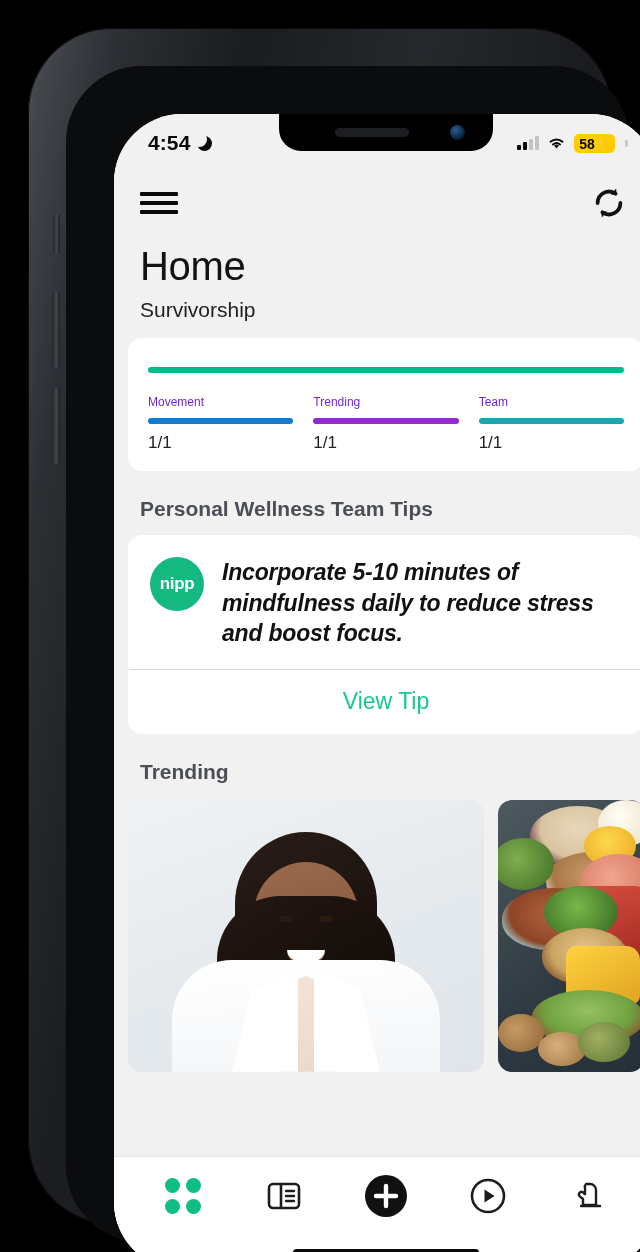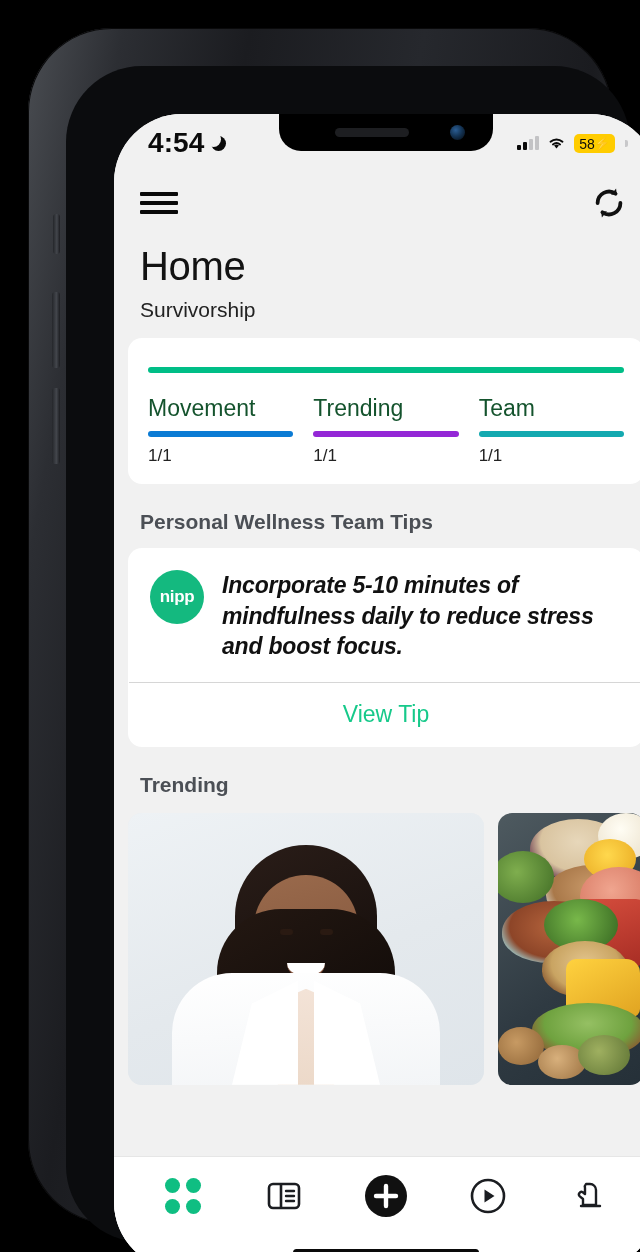--- a/index.html
+++ b/index.html
@@ -27,35 +27,35 @@
   #notch { position:absolute; left:50%; transform:translateX(-50%); top:0;
     width:214px; height:37px; background:#000; border-radius:0 0 22px 22px; z-index:30; }
   #speaker { position:absolute; left:56px; top:14px; width:74px; height:9px;
     border-radius:5px; background:#1d1e21; }
   #camera { position:absolute; right:28px; top:11px; width:15px; height:15px;
     border-radius:50%; background:radial-gradient(circle at 38% 34%, #2b5d93 0%, #143455 45%, #05080d 100%); }
 
   
   #statusbar { position:absolute; top:0; left:0; right:0; height:46px; z-index:20;
     display:flex; align-items:center; justify-content:space-between; padding:12px 30px 0 34px; }
-  #clock { font-size:28px; font-weight:600; color:#0a0a0a; letter-spacing:.1px;
+  #clock { font-size:21px; font-weight:600; color:#0a0a0a; letter-spacing:.1px;
     display:flex; align-items:center; gap:7px; }
   .moon { width:15px; height:15px; position:relative; display:inline-block; }
   .moon::before { content:""; position:absolute; inset:0; border-radius:50%; background:#0a0a0a; }
   .moon::after { content:""; position:absolute; left:-5px; top:-4px; width:15px; height:15px;
     border-radius:50%; background:#f1f1f1; }
   #status-right { display:flex; align-items:center; gap:8px; }
   .bars { display:flex; align-items:flex-end; gap:2px; height:14px; }
   .bars i { width:4px; border-radius:1px; background:#c3c3c5; display:block; }
   .bars i.on { background:#0a0a0a; }
   .bars i:nth-child(1){height:5px;} .bars i:nth-child(2){height:8px;}
   .bars i:nth-child(3){height:11px;} .bars i:nth-child(4){height:14px;}
   .wifi { width:19px; height:14px; }
   .batt { background:#FFCC00; border-radius:5px; padding:3px 4px 2px 5px;
-    font-size:14px; font-weight:400; color:#0a0a0a; display:flex; align-items:center; gap:0px;
+    font-size:14px; font-weight:700; color:#0a0a0a; display:flex; align-items:center; gap:0px;
     line-height:1; height:19px; }
   .batt .bolt { font-size:13px; }
   .batt-tip { width:3px; height:7px; background:#c8c8ca; border-radius:0 2px 2px 0; margin-left:2px; }
 
   
   #app { position:absolute; inset:0; background:#f1f1f1; display:flex; flex-direction:column; }
   #appbar { height:54px; margin-top:62px; display:flex; align-items:center;
     justify-content:space-between; padding:0 30px 0 26px; flex:none; }
   .hamburger { width:38px; height:26px; display:flex; flex-direction:column;
     justify-content:space-between; padding:2px 0; cursor:pointer; }
@@ -68,21 +68,21 @@
   #subtitle { font-size:21px; color:#222; padding:9px 12px 0 12px; }
 
   .card { background:#fff; border-radius:14px; margin-top:16px; }
   #index-card { padding:18px 20px 18px; }
   .idx-head { display:flex; justify-content:space-between; align-items:baseline; }
   .idx-title { font-size:20px; font-weight:700; color:#111; }
   .idx-score { font-size:20px; color:#222; }
   .bar { height:6px; border-radius:3px; margin-top:11px; }
   .metrics { display:flex; margin-top:22px; gap:20px; }
   .metric { flex:1; }
-  .metric .m-label { font-size:23px; color:#14532d; }
+  .metric .m-label { font-size:12px; color:#6d28d9; }
   .metric .m-val { font-size:17px; color:#222; margin-top:9px; }
   .metric .bar { margin-top:9px; }
 
   .section-title { font-size:21px; font-weight:700; color:#4b4f55; padding:26px 12px 0 12px; }
 
   #tip-card { margin-top:14px; }
   .tip-body { display:flex; gap:18px; padding:22px 22px 20px 22px; align-items:flex-start; }
   .nipp-logo { width:54px; height:54px; border-radius:50%; background:#14b97f; flex:none;
     display:flex; align-items:center; justify-content:center;
     color:#fff; font-size:17px; font-weight:600; letter-spacing:-.3px; }

